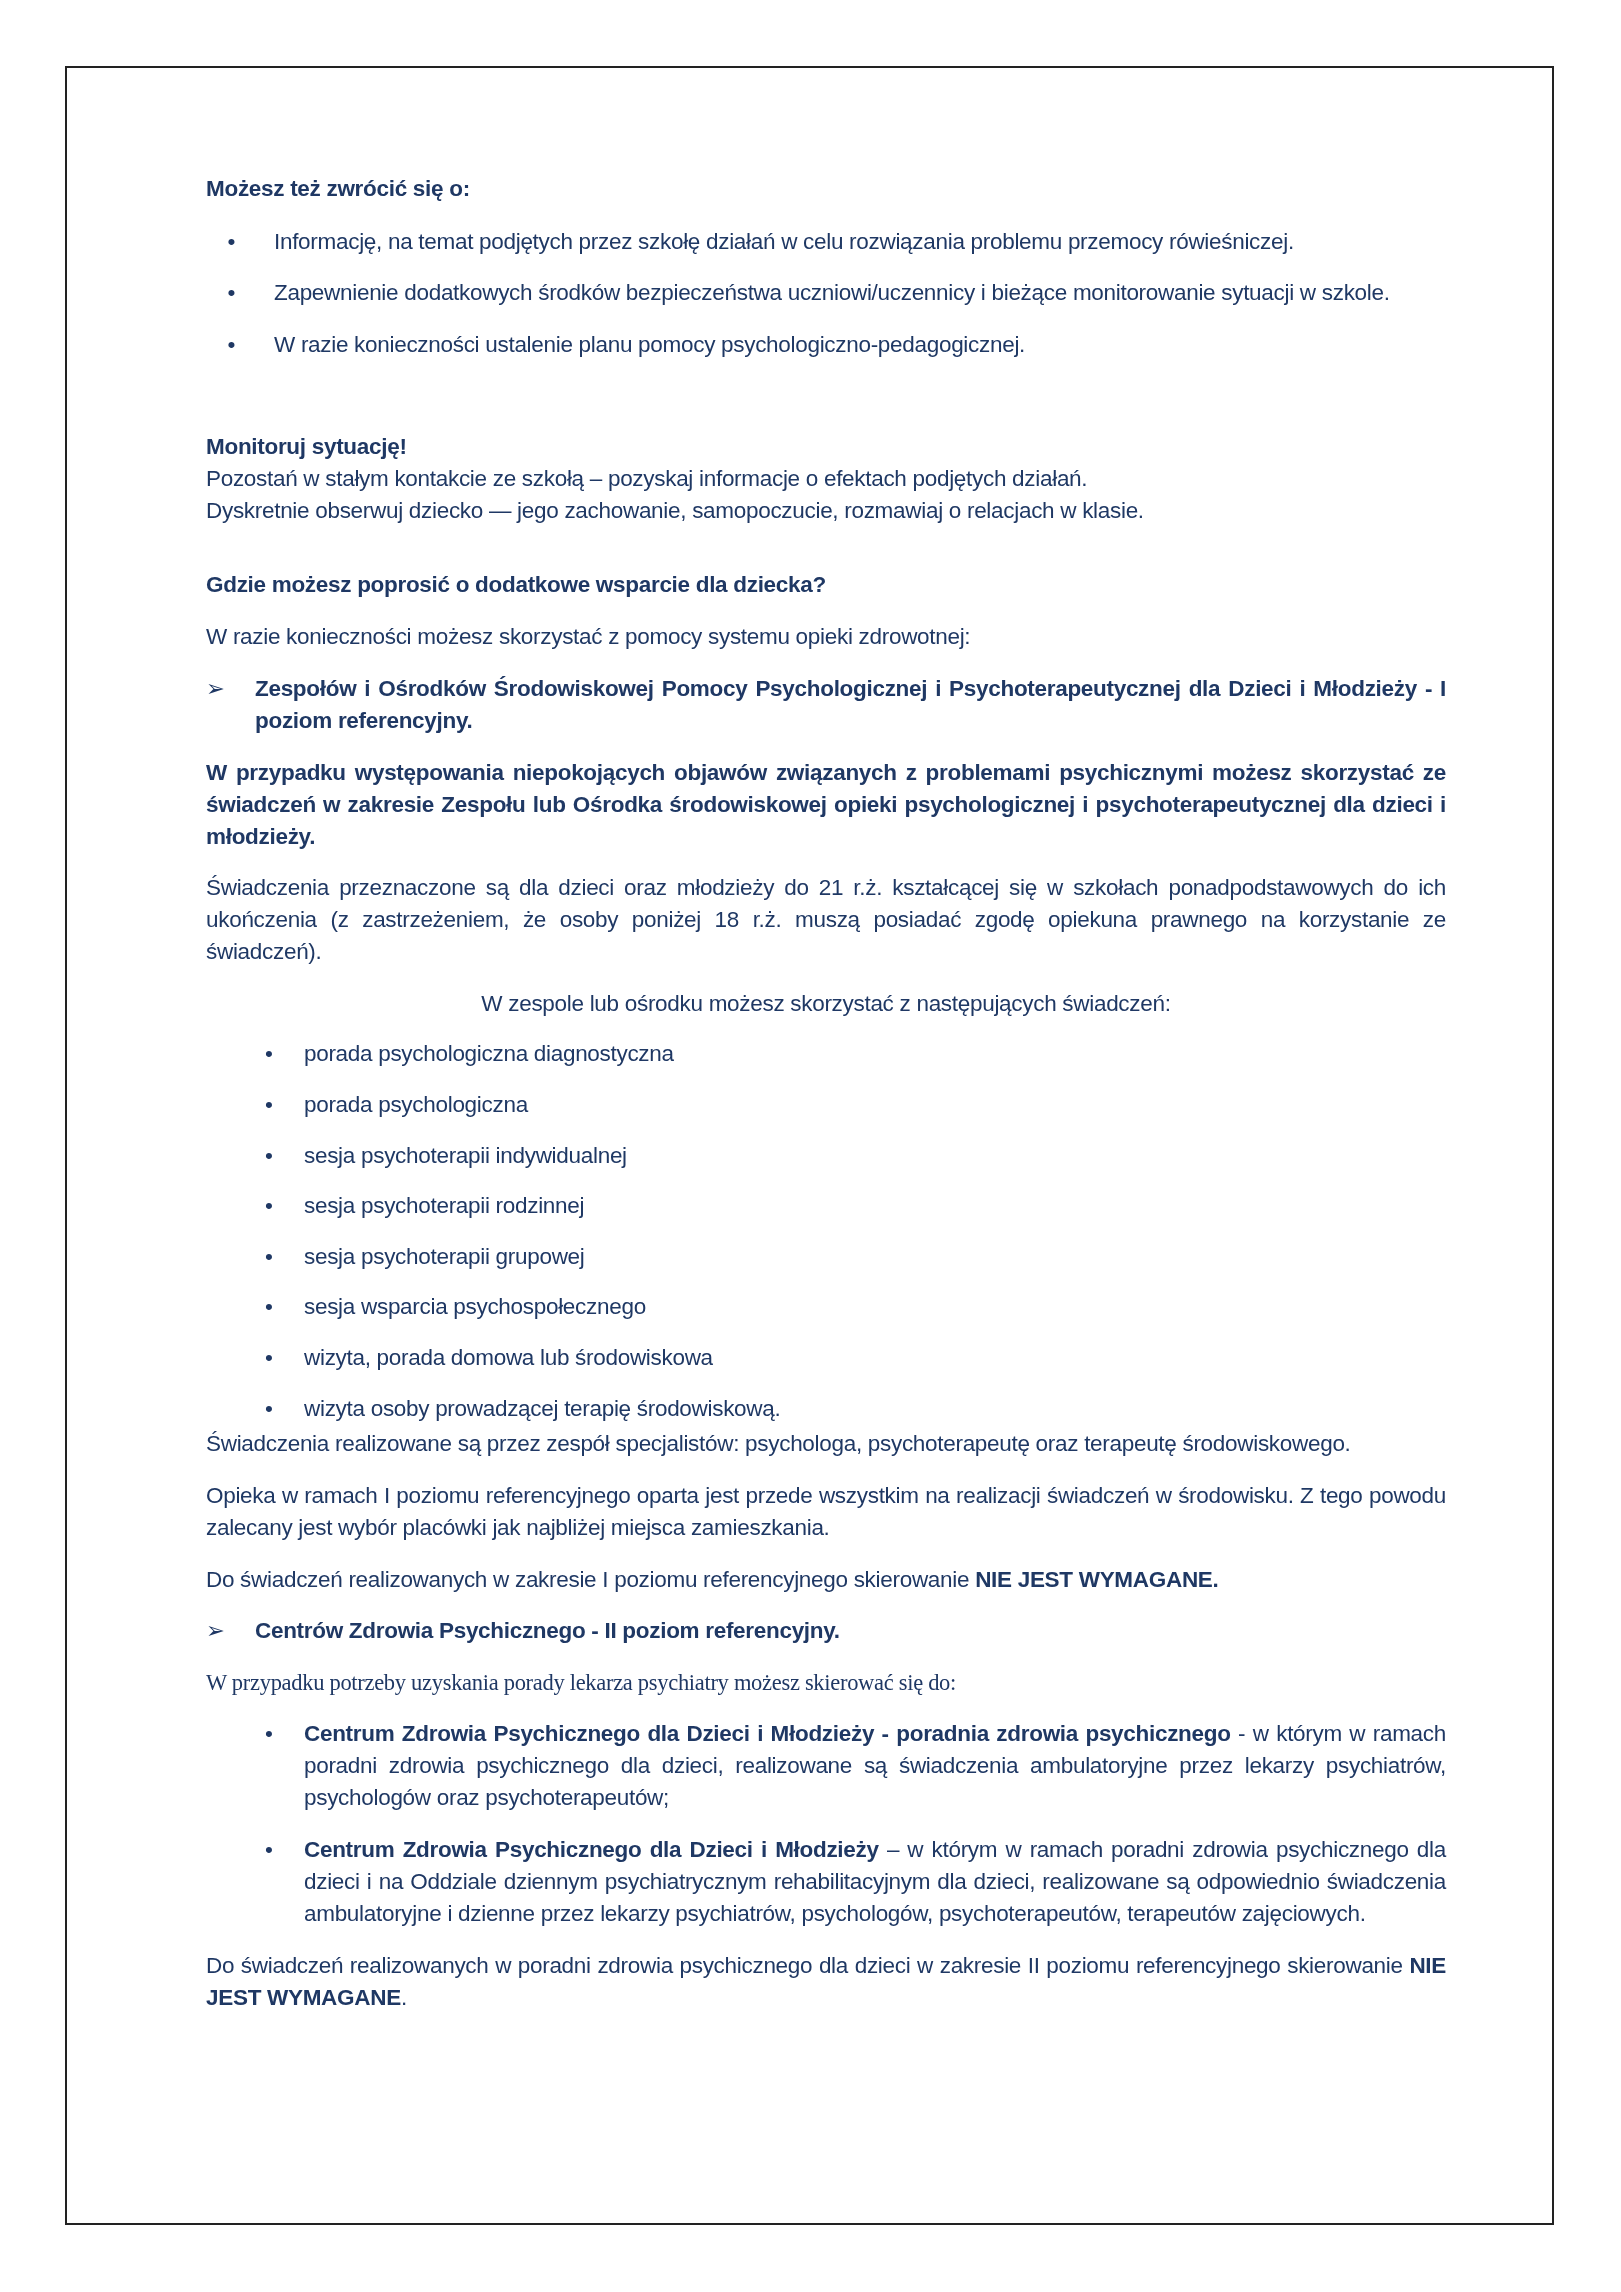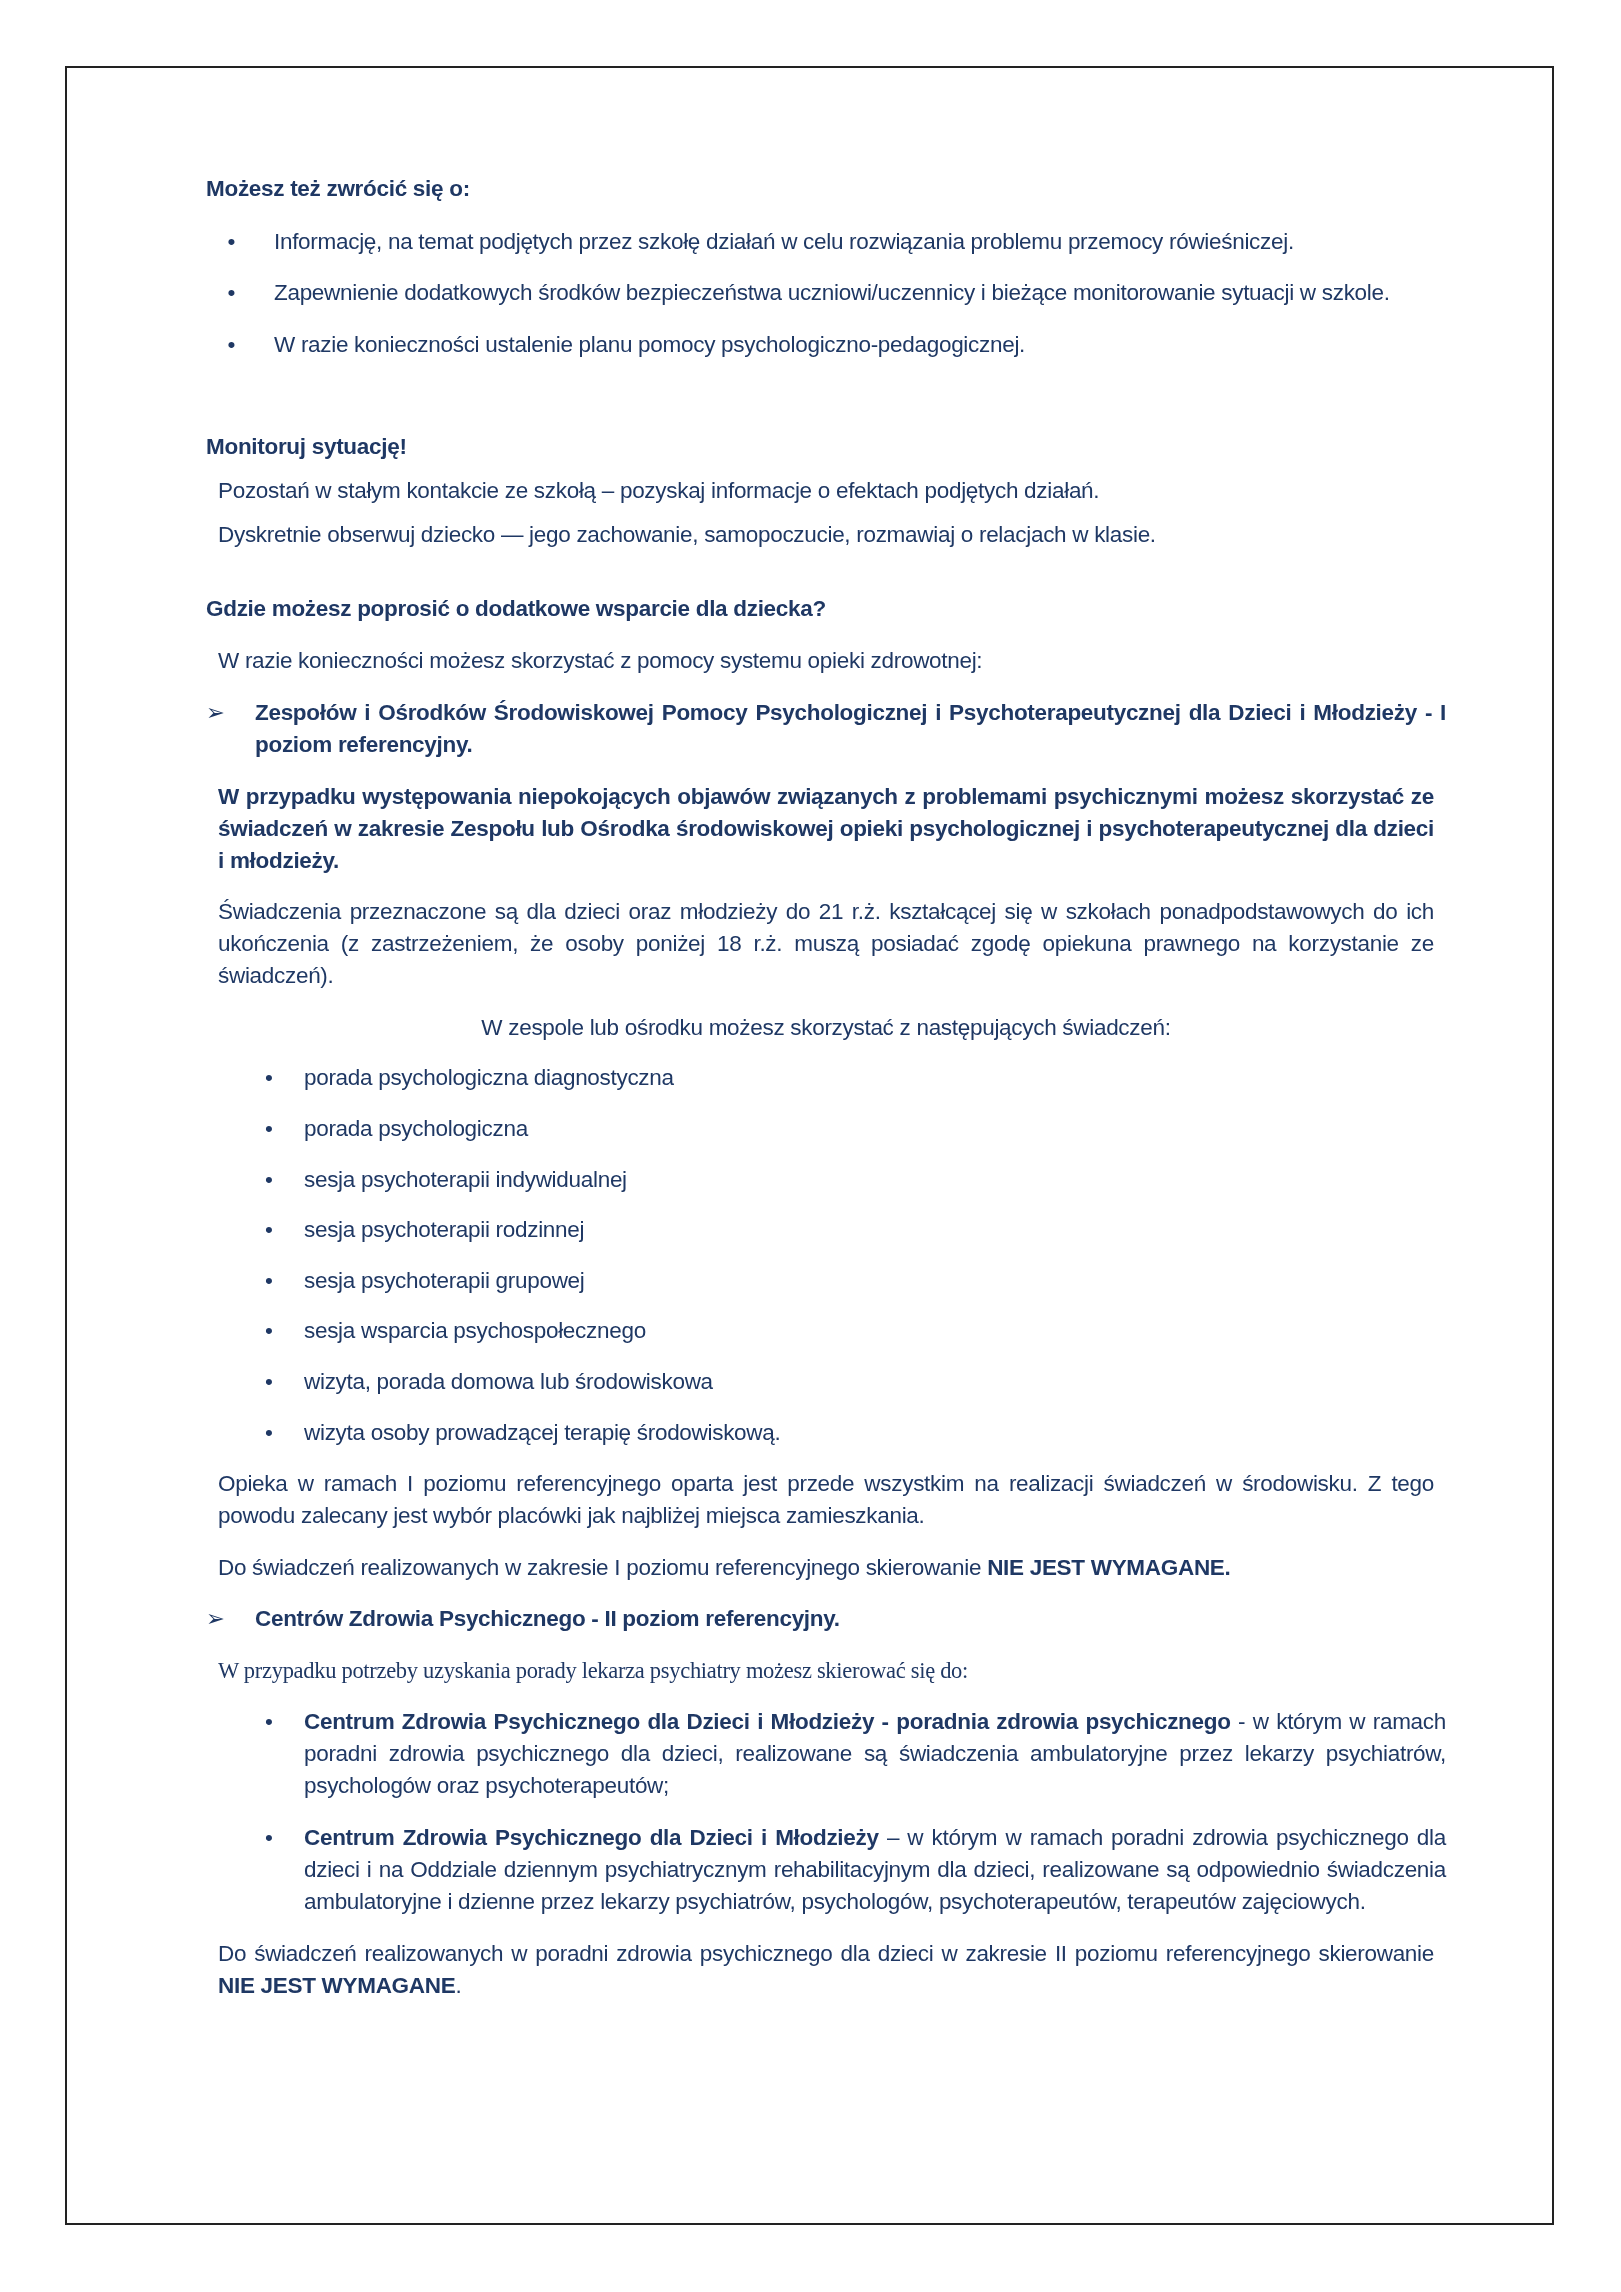--- a/index.html
+++ b/index.html
@@ -31,21 +31,21 @@
       width: 1240px;
       font-size: 22.5px;
       line-height: 32px;
       letter-spacing: -0.3px;
     }
     .h {
       font-weight: bold;
       margin: 0;
     }
     p {
-      margin: 12px;
+      margin: 0;
     }
     .justify { text-align: justify; }
     .list1 {
       list-style: none;
       margin: 0;
       padding: 0;
     }
     .list1 li {
       position: relative;
       padding-left: 68px;
@@ -149,20 +149,21 @@
     <li style="margin-bottom:18.6px;">
       <span class="bullet">•</span>
       <span>wizyta, porada domowa lub środowiskowa</span>
     </li>
     <li>
       <span class="bullet">•</span>
       <span>wizyta osoby prowadzącej terapię środowiskową.</span>
     </li>
   </ul>
 
+  <p class="justify" style="margin-top:3.9px;">Świadczenia realizowane są przez zespół specjalistów: psychologa, psychoterapeutę oraz terapeutę środowiskowego.</p>
   <p class="justify" style="margin-top:19.6px;">Opieka w ramach I poziomu referencyjnego oparta jest przede wszystkim na realizacji świadczeń w środowisku. Z tego powodu zalecany jest wybór placówki jak najbliżej miejsca zamieszkania.</p>
   <p style="margin-top:19.6px;">
     <span>Do świadczeń realizowanych w zakresie I poziomu referencyjnego skierowanie </span><b>NIE JEST WYMAGANE.</b>
   </p>
 
   <div class="arrow-item" style="margin-top:19.6px;">
     <span class="arrow">➢</span>
     <span>Centrów Zdrowia Psychicznego - II poziom referencyjny.</span>
   </div>
 

